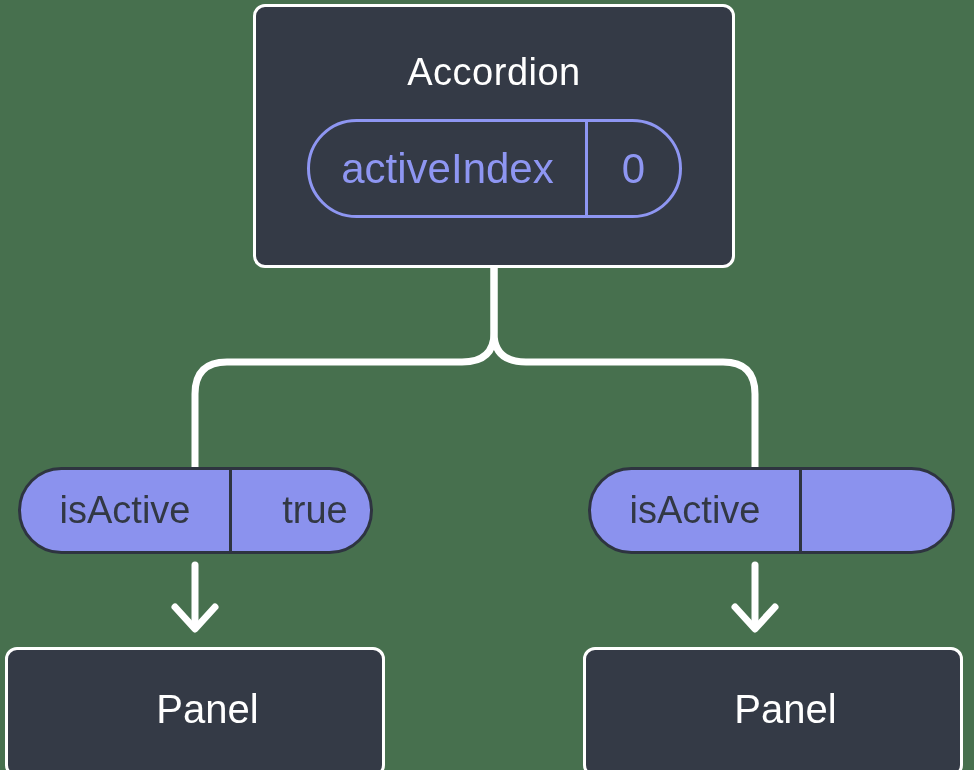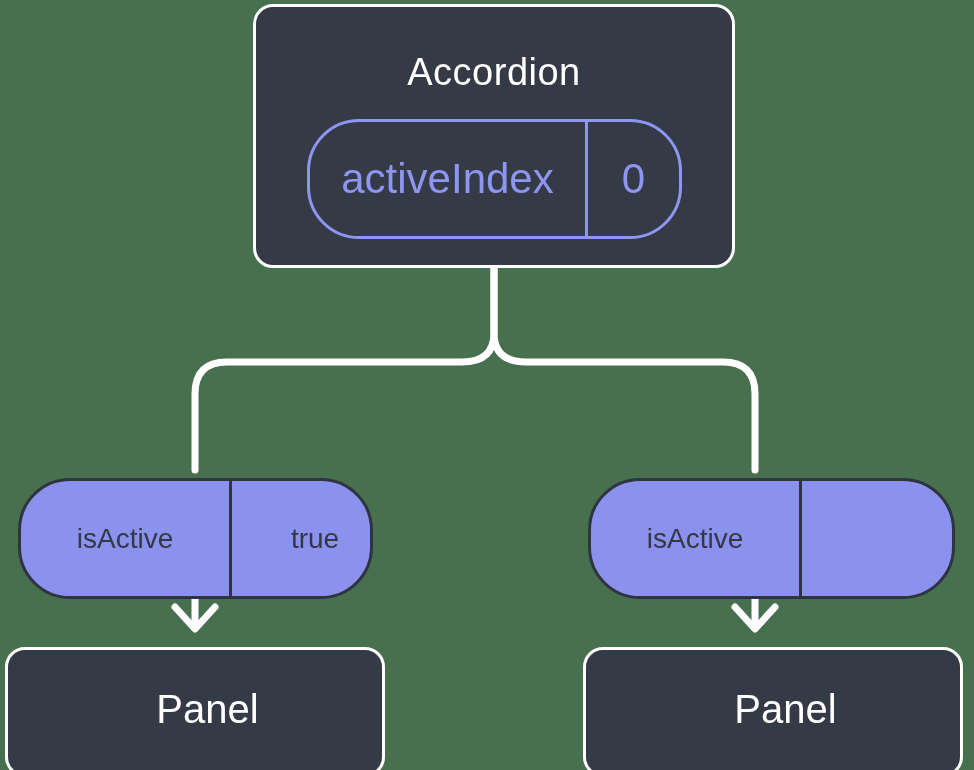--- a/index.html
+++ b/index.html
@@ -10,46 +10,46 @@
   }
   .connectors{position:absolute;left:0;top:0;width:974px;height:770px;}
   .connectors path{
     fill:none;stroke:var(--connector,#FFFFFF);stroke-width:7;
     stroke-linecap:round;stroke-linejoin:round;
   }
   .node{
     position:absolute;box-sizing:border-box;
     background:var(--node-fill,#343A46);
     border:3px solid var(--node-border,#FFFFFF);
-    border-radius:20px;
+    border-radius:12px;
     padding-left:25px;
   }
   .root-node{left:253px;top:4px;width:482px;height:264px;}
   .node-title{
     position:absolute;left:0;right:0;top:44px;text-align:center;
     color:var(--node-text,#FFFFFF);font-size:38px;font-weight:500;
     letter-spacing:0.5px;
   }
   
   .state-pill{
-    position:absolute;left:51px;top:112px;width:375px;height:120px;
+    position:absolute;left:51px;top:112px;width:375px;height:99px;
     box-sizing:border-box;border:3px solid var(--accent,#8E96F2);
     border-radius:52px;display:flex;color:var(--accent,#8E96F2);
     font-size:42px;background:transparent;
   }
   .seg{display:flex;align-items:center;justify-content:center;box-sizing:border-box;}
   .state-pill .seg-name{flex:0 0 278px;border-right:3px solid var(--accent,#8E96F2);}
   .state-pill .seg-value{flex:1 1 auto;}
   
   .prop-pill{
-    position:absolute;top:478px;height:121px;box-sizing:border-box;
+    position:absolute;top:467px;height:87px;box-sizing:border-box;
     background:var(--pill-fill,#8B92EE);
     border:3px solid var(--pill-border,#2E3440);
     border-radius:52px;display:flex;
-    color:var(--pill-text,#323844);font-size:28px;
+    color:var(--pill-text,#323844);font-size:38px;
   }
   .pill-left{left:18px;width:355px;}
   .pill-right{left:588px;width:367px;}
   .prop-pill .seg-name{flex:0 0 211px;border-right:3px solid var(--pill-border,#2E3440);}
   .prop-pill .seg-value{flex:1 1 auto;margin-left:28px;}
   
   .panel-node{top:647px;width:380px;height:130px;}
   .panel-left{left:5px;}
   .panel-right{left:583px;}
   .panel-label{

